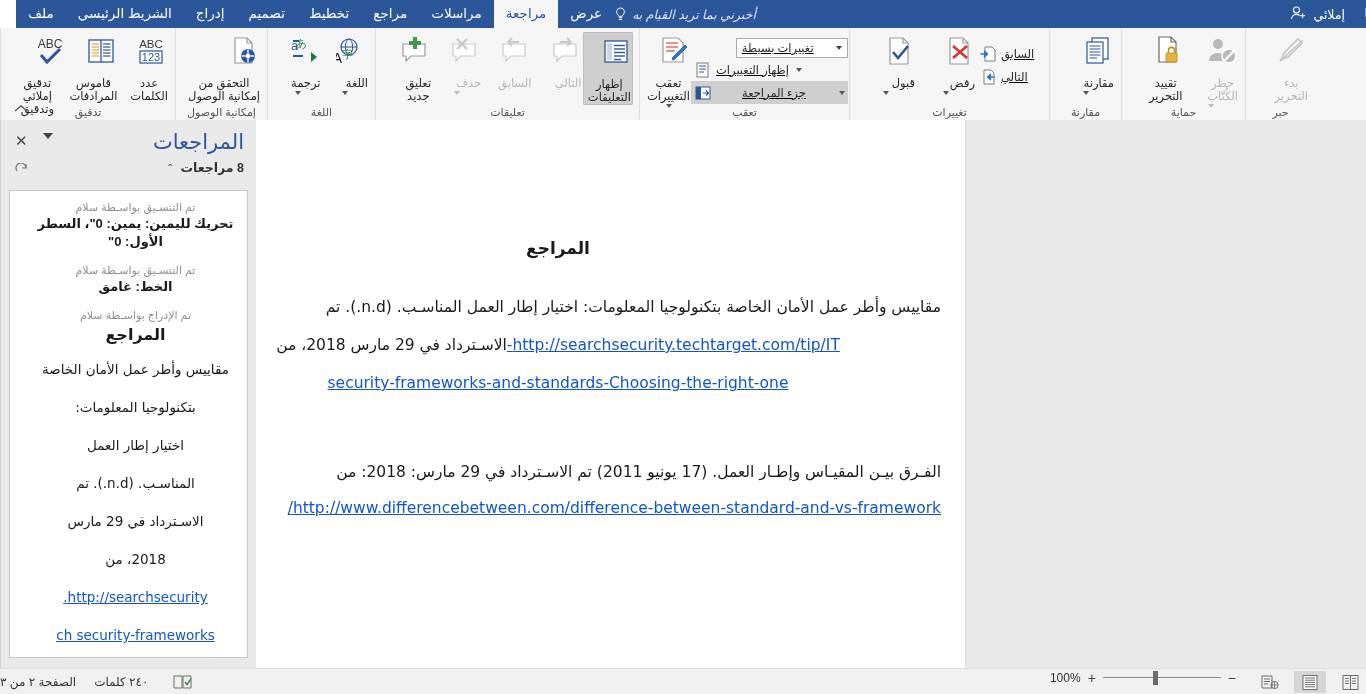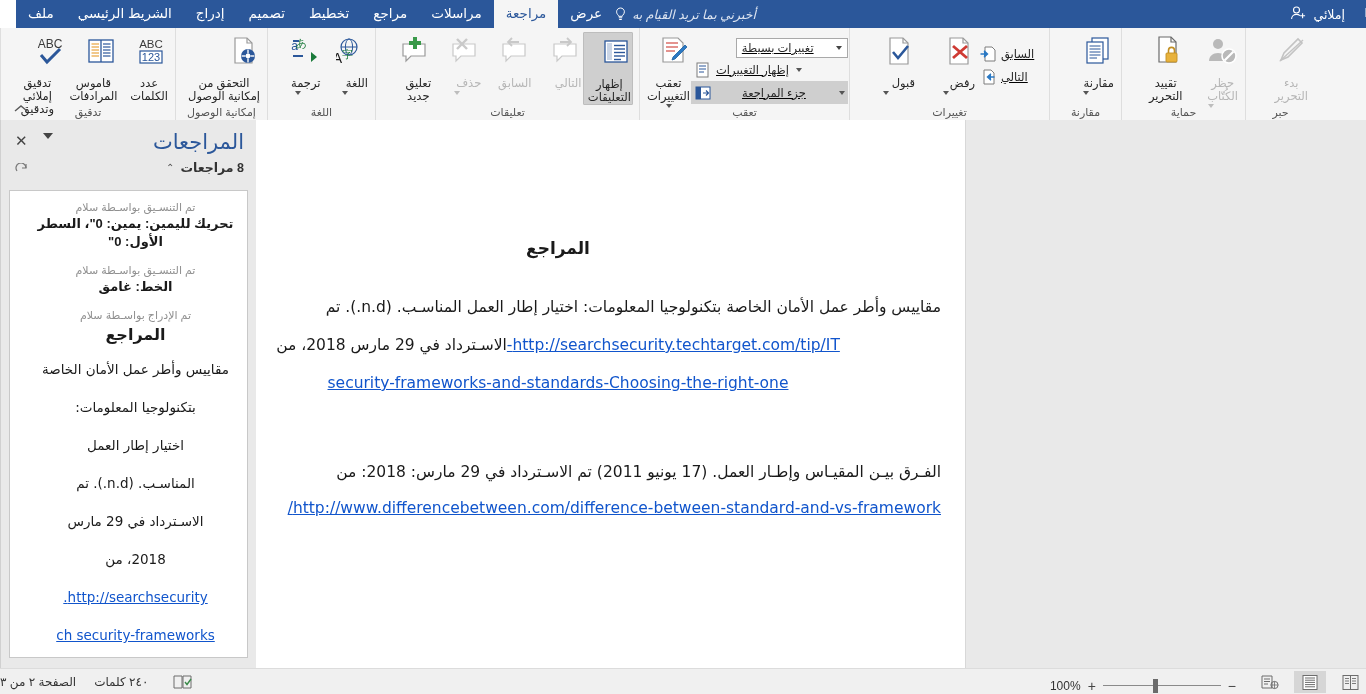--- a/index.html
+++ b/index.html
@@ -175,21 +175,21 @@
   .rv-body a{color:#1155cc;text-decoration:underline;}
 
   
   .statusbar{
     position:absolute;top:668px;left:0;width:1366px;height:26px;background:#f0f0f0;
     border-top:1px solid #dcdcdc;display:flex;flex-direction:row-reverse;align-items:center;
   }
   .sb-right{display:flex;flex-direction:row-reverse;align-items:center;gap:18px;padding-right:12px;}
   .sb-item{font-size:12px;color:#333;white-space:nowrap;}
   .sb-spacer{flex:1 1 auto;}
-  .sb-left{display:flex;flex-direction:row-reverse;align-items:flex-end;gap:8px;padding-left:8px;}
+  .sb-left{display:flex;flex-direction:row-reverse;align-items:flex-start;gap:8px;padding-left:8px;}
   .viewbtn{width:32px;height:22px;display:flex;align-items:center;justify-content:center;cursor:default;}
   .viewbtn.active{background:#d6d6d6;}
   .zoomwrap{display:flex;flex-direction:row-reverse;align-items:center;gap:7px;margin-right:10px;}
   .zoompct{font-size:12px;color:#333;}
   .slider{position:relative;width:118px;height:14px;display:flex;align-items:center;}
   .slider .track{position:absolute;left:0;right:0;top:6px;height:1px;background:#8a8a8a;}
   .slider .thumb{position:absolute;left:50px;top:0;width:5px;height:14px;background:#6b6b6b;}
   .pm{font-size:14px;color:#444;line-height:1;}
   .sb-doclike{width:22px;height:16px;margin-left:6px;}
 </style>

